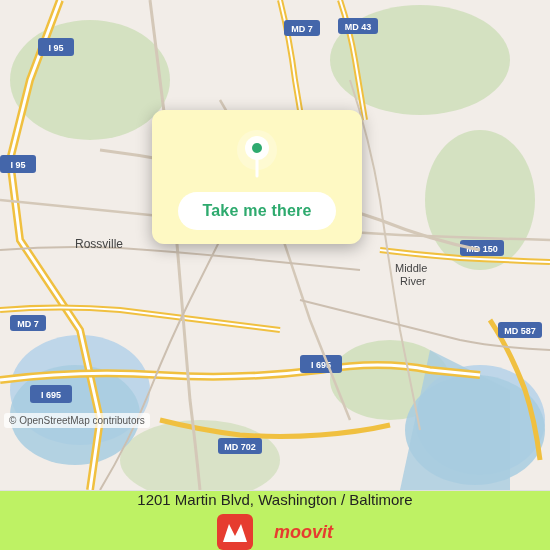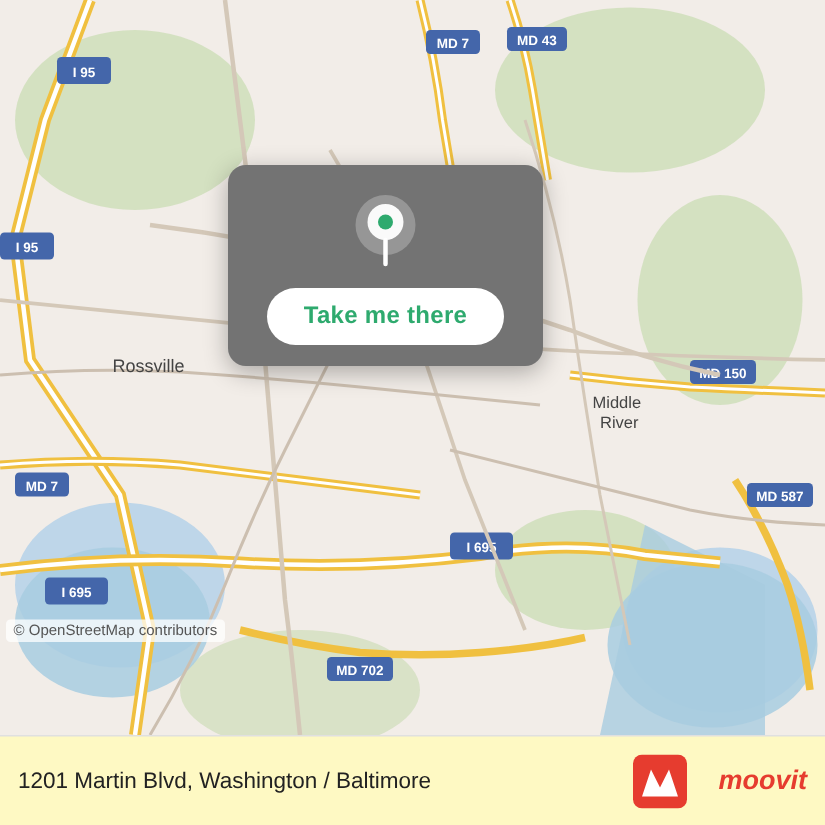--- a/index.html
+++ b/index.html
@@ -27,21 +27,21 @@
       width: 100%;
       height: 100%;
     }
 
     
     #popup-card {
       position: absolute;
       top: 110px;
       left: 152px;
       width: 210px;
-      background: #737373;
+      background: #fef9c3;
       border-radius: 12px;
       display: flex;
       flex-direction: column;
       align-items: center;
       padding: 18px 16px 14px 16px;
       box-shadow: 0 4px 16px rgba(0,0,0,0.3);
       z-index: 10;
     }
 
     #popup-card .pin-icon {
@@ -60,26 +60,27 @@
       font-weight: 600;
       cursor: pointer;
       white-space: nowrap;
       letter-spacing: 0.2px;
     }
 
     
     #bottom-bar {
       width: 550px;
       height: 60px;
-      background: #fef9c3;
+      background: #bef264;
       display: flex;
       align-items: center;
       justify-content: space-between;
       padding: 0 12px 0 12px;
       border-top: 1px solid #e0e0e0;
+      flex-direction: column;
     }
 
     #bottom-bar .address-text {
       font-size: 15px;
       color: #222;
       font-weight: 400;
     }
 
     #moovit-logo {
       display: flex;

